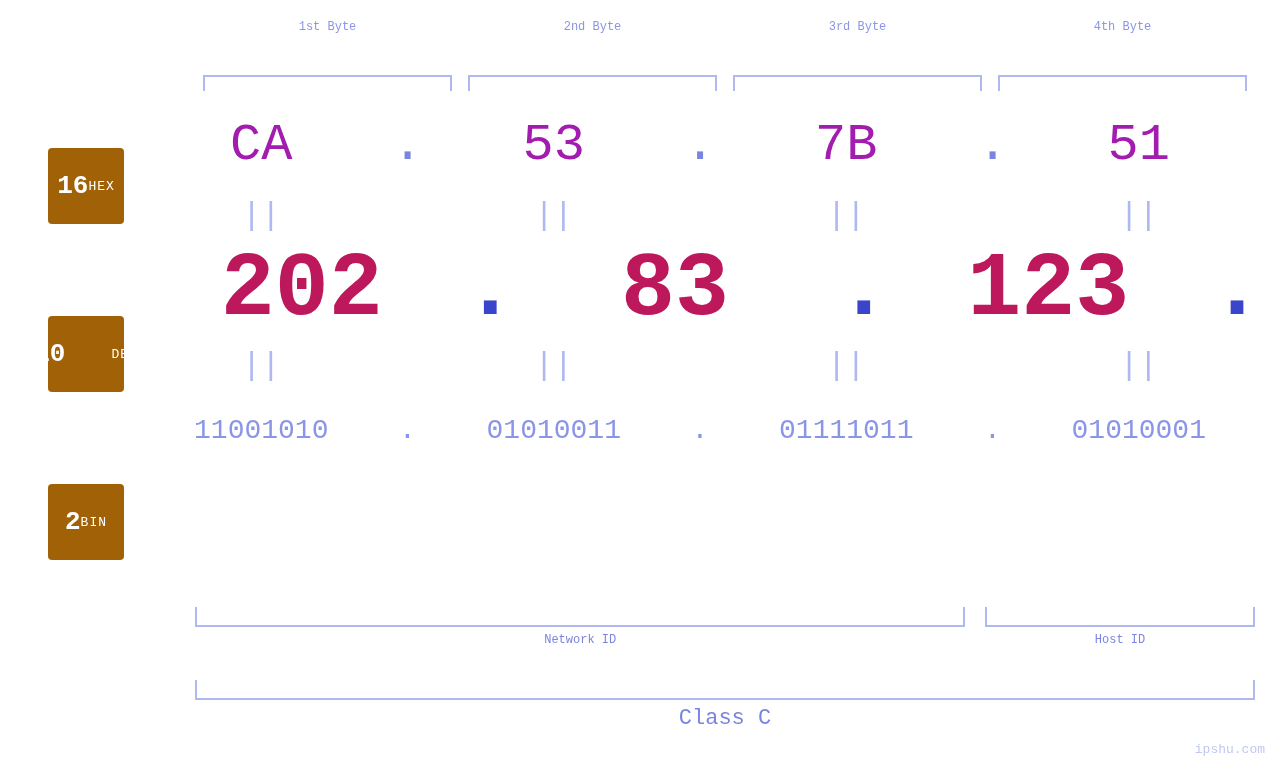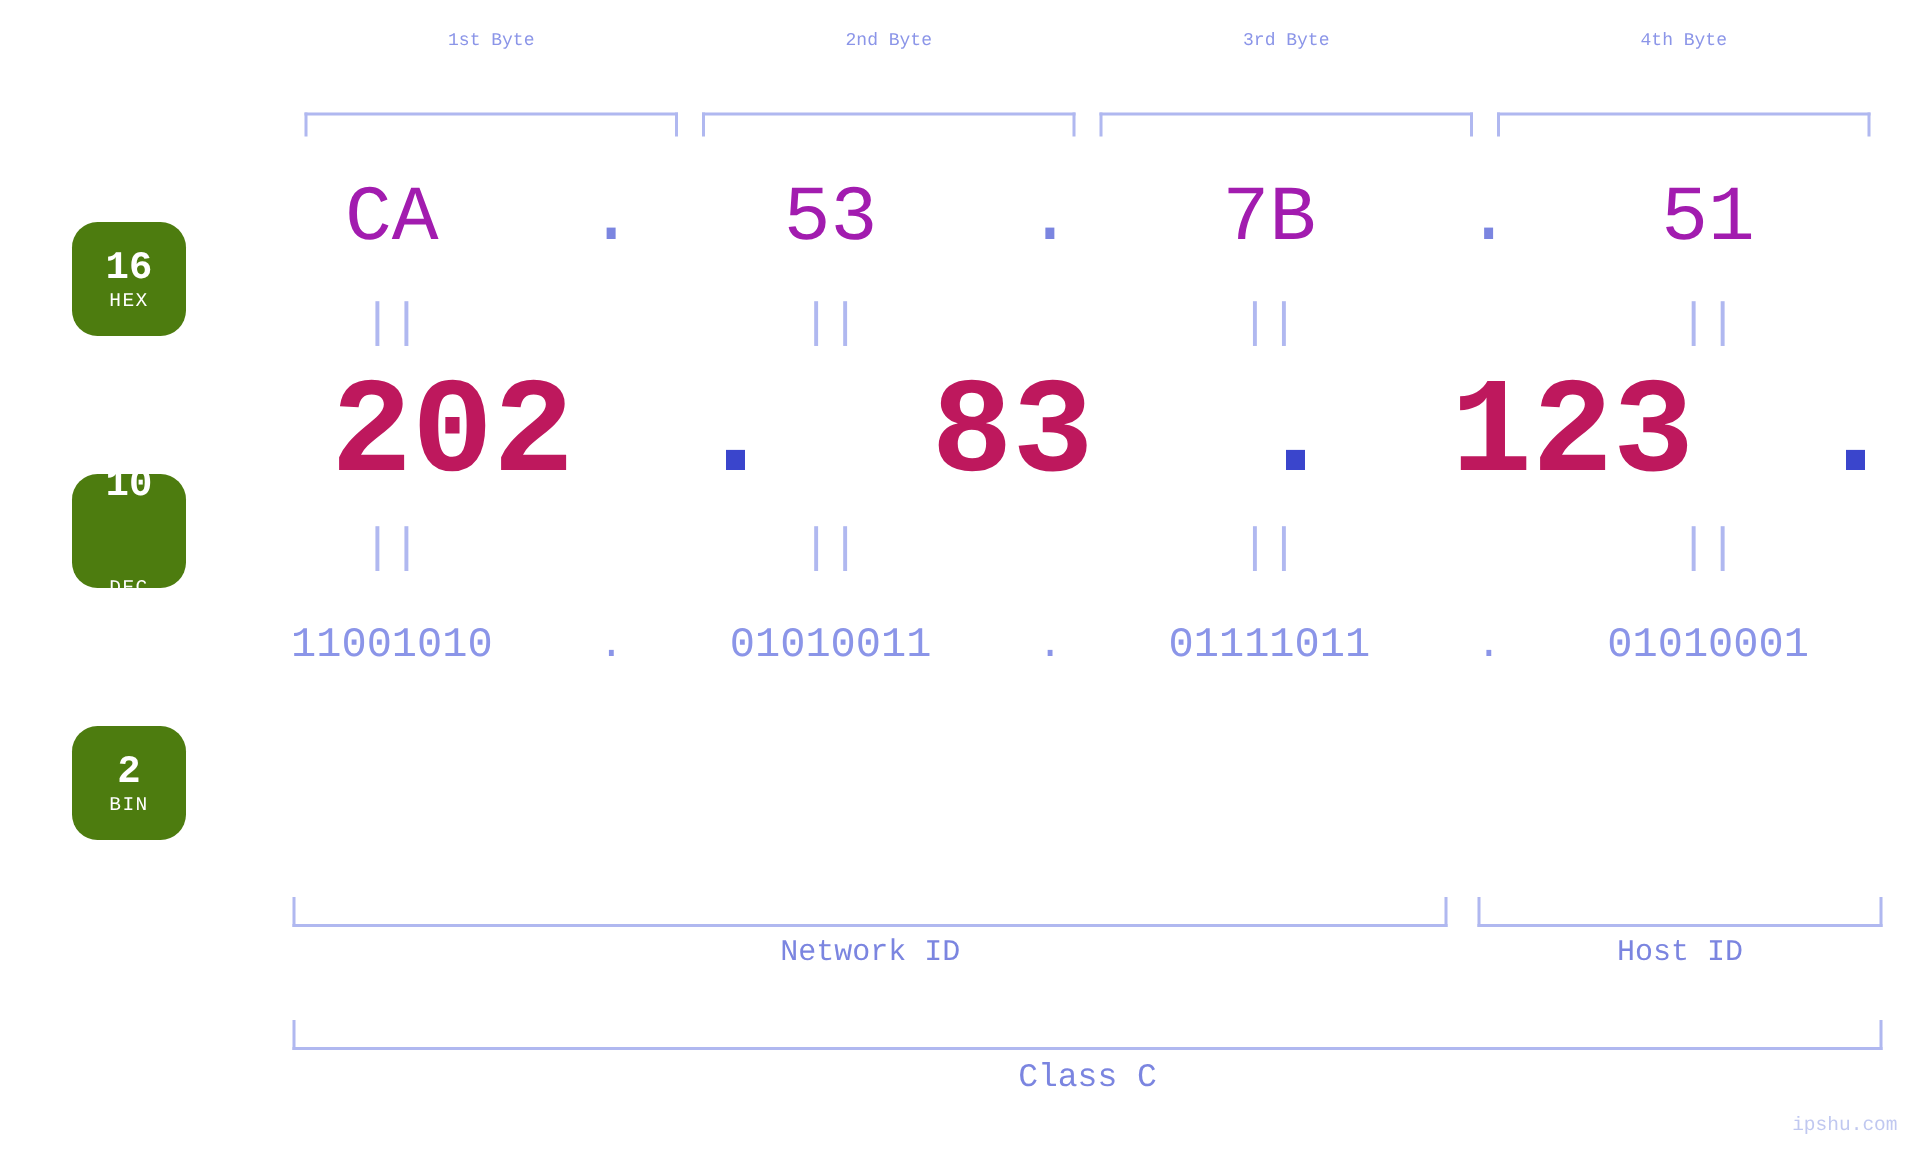--- a/index.html
+++ b/index.html
@@ -29,24 +29,24 @@
       left: 48px;
       top: 148px;
       display: flex;
       flex-direction: column;
       gap: 0;
     }
 
     .badge {
       width: 76px;
       height: 76px;
-      background-color: #4d7c0f;
-      border-radius: 17px;
-      display: flex;
-      flex-direction: column;
+      background-color: #a16207;
+      border-radius: 4px;
+      display: flex;
+      flex-direction: row;
       align-items: center;
       justify-content: center;
       color: white;
       margin-bottom: 0;
     }
 
     .badge-number {
       font-size: 26px;
       font-weight: bold;
       line-height: 1.1;
@@ -190,21 +190,21 @@
     .bracket-line {
       height: 20px;
       border-left: 2px solid #b0b8f0;
       border-right: 2px solid #b0b8f0;
       border-bottom: 2px solid #b0b8f0;
     }
 
     .bracket-text {
       text-align: center;
       color: #7b85e0;
-      font-size: 20px;
+      font-size: 12px;
       font-family: 'Courier New', Courier, monospace;
       margin-top: 6px;
     }
 
     
     .class-section {
       position: absolute;
       bottom: 36px;
       left: 195px;
       width: 1060px;

